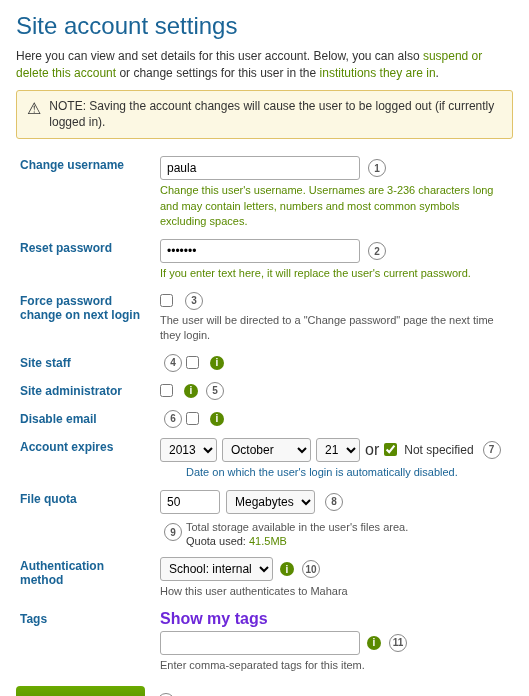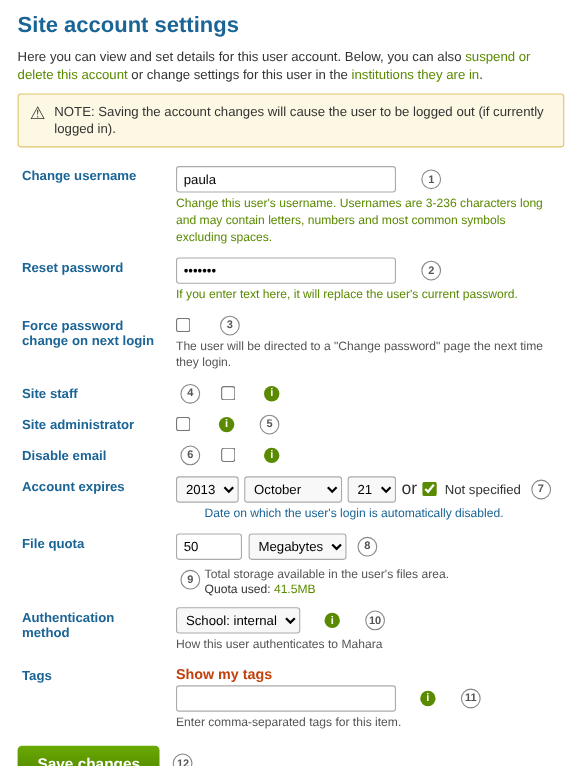--- a/index.html
+++ b/index.html
@@ -5,23 +5,23 @@
     * { box-sizing: border-box; margin: 0; padding: 0; }
     body {
       font-family: Arial, sans-serif;
       font-size: 13px;
       color: #333;
       background: #fff;
       width: 529px;
       padding: 12px 16px 16px 16px;
     }
     h1 {
-      font-size: 20px;
+      font-size: 24px;
       color: #1a6496;
-      font-weight: bold;
+      font-weight: normal;
       margin-bottom: 8px;
     }
     .intro-text {
       font-size: 12px;
       color: #333;
       margin-bottom: 8px;
       line-height: 1.4;
     }
     .intro-text a {
       color: #5a8a00;
@@ -128,21 +128,21 @@
       font-weight: bold;
       margin-left: 3px;
       vertical-align: middle;
       cursor: pointer;
       flex-shrink: 0;
     }
     .row-inline {
       display: flex;
       align-items: center;
       flex-wrap: wrap;
-      gap: 19px;
+      gap: 4px;
     }
     .expires-row {
       display: flex;
       align-items: center;
       gap: 5px;
       flex-wrap: wrap;
     }
     .not-specified-label {
       font-size: 12px;
       color: #333;
@@ -182,22 +182,22 @@
       margin-top: 8px;
     }
     .tags-input {
       width: 260px;
       border: 1px solid #aaa;
       border-radius: 3px;
       padding: 4px 6px;
       font-size: 12px;
     }
     .tags-label-link {
-      color: #c2410c;
-      font-size: 13px;
+      color: #6d28d9;
+      font-size: 16px;
       font-weight: bold;
       text-decoration: none;
       display: block;
       margin-bottom: 3px;
     }
   </style>
 </head>
 <body>
 
 <h1>Site account settings</h1>

